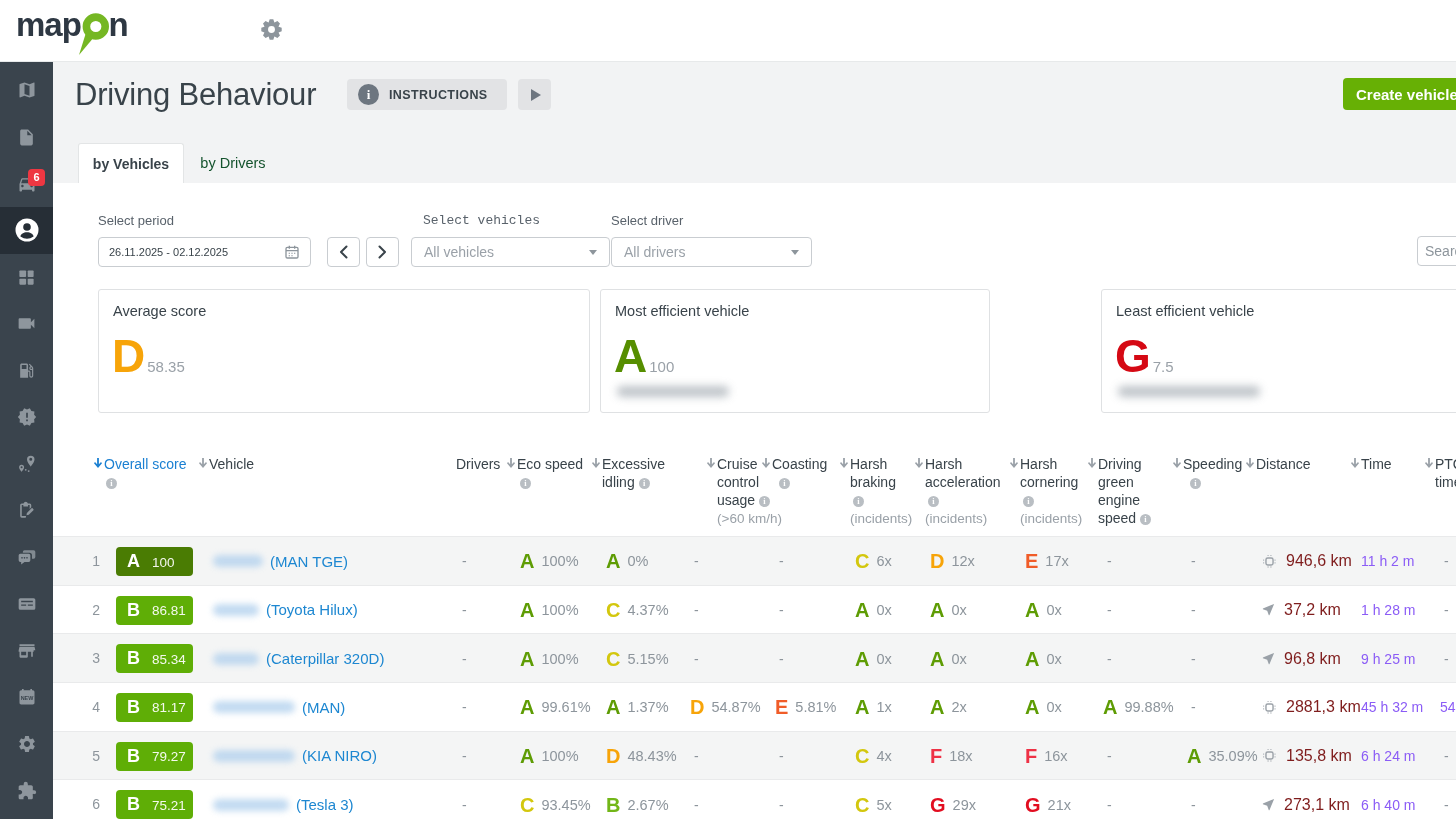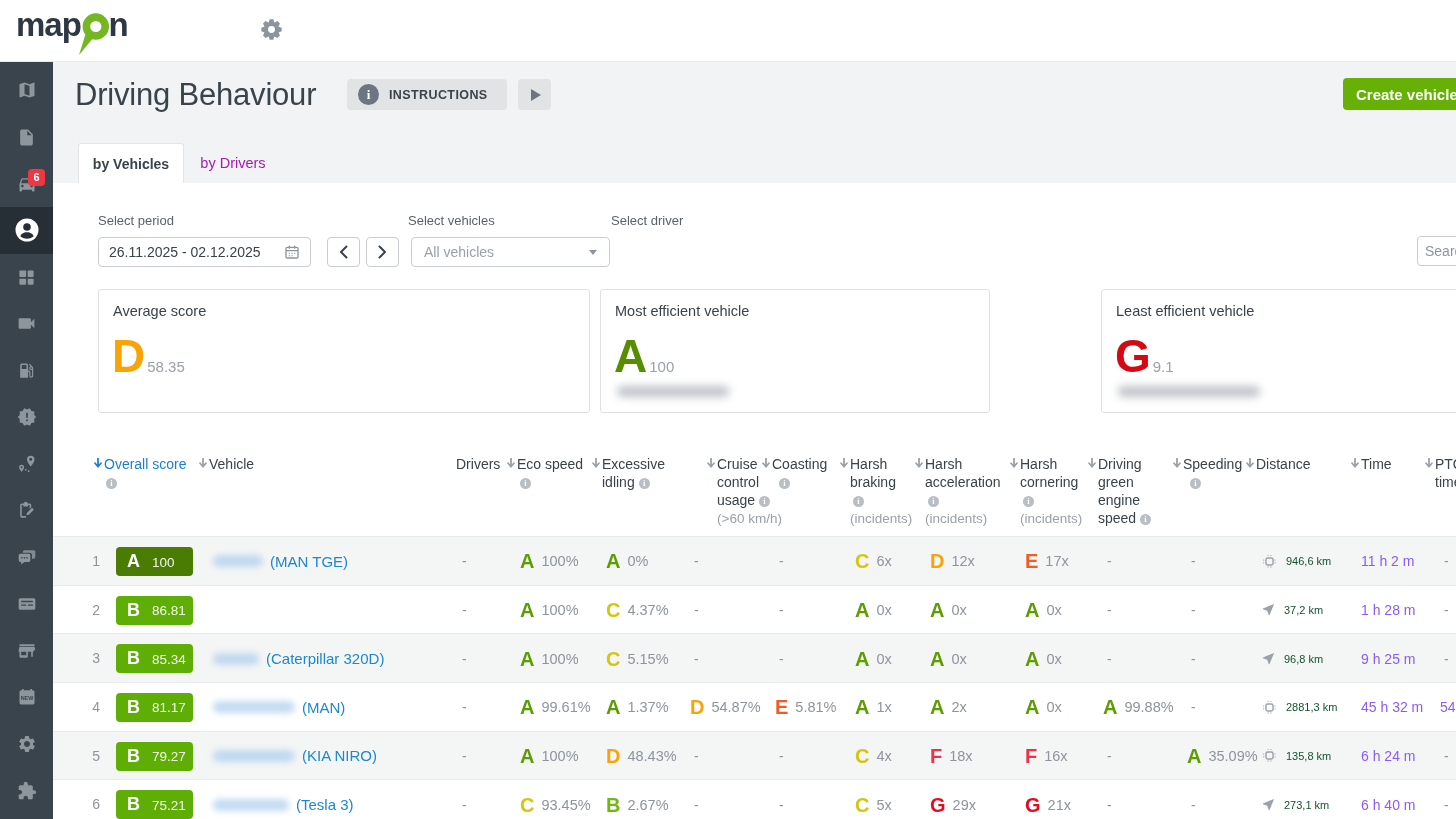--- a/index.html
+++ b/index.html
@@ -12,25 +12,25 @@
 .badge6 { position:absolute; right:8px; top:9px; width:17px; height:17px; background:#ee3742; color:#fff; font-size:11px; font-weight:bold; border-radius:4px; line-height:17px; text-align:center; }
 .main { position:absolute; left:53px; top:62px; width:1403px; height:757px; background:#f2f3f4; }
 .pagetitle { position:absolute; left:22px; top:15px; font-size:31px; color:#39434a; font-weight:400; letter-spacing:-0.2px; }
 .btn-instr { position:absolute; left:294px; top:17px; width:160px; height:31px; background:#e2e3e5; border-radius:4px; display:flex; align-items:center; padding-left:11px; }
 .icircle { width:21px; height:21px; border-radius:50%; background:#6d7680; color:#fff; font-size:13px; font-weight:bold; display:flex; align-items:center; justify-content:center; font-family:"Liberation Serif",serif; }
 .btn-instr span.txt { margin-left:10px; font-size:12.5px; font-weight:bold; color:#39434a; letter-spacing:0.4px; }
 .btn-play { position:absolute; left:465px; top:17px; width:33px; height:31px; background:#e2e3e5; border-radius:4px; display:flex; align-items:center; justify-content:center; }
 .btn-play .tri { width:0; height:0; border-left:10px solid #6d7680; border-top:6px solid transparent; border-bottom:6px solid transparent; margin-left:2px; }
 .btn-create { position:absolute; left:1290px; top:16px; width:190px; height:32px; background:#67b005; border-radius:4px; color:#fff; font-size:15px; font-weight:bold; display:flex; align-items:center; padding-left:13px; white-space:nowrap; }
 .tab-act { position:absolute; left:25px; top:81px; width:106px; height:40px; background:#fff; border:1px solid #e3e5e6; border-bottom:none; border-radius:3px 3px 0 0; display:flex; align-items:center; justify-content:center; font-size:14px; color:#39434a; font-weight:bold; z-index:2; }
-.tab-ina { position:absolute; left:131px; top:81px; width:98px; height:40px; display:flex; align-items:center; justify-content:center; font-size:14.5px; color:#a21caf; }
+.tab-ina { position:absolute; left:131px; top:81px; width:98px; height:40px; display:flex; align-items:center; justify-content:center; font-size:14.5px; color:#14532d; }
 .panel { position:absolute; left:0; top:121px; width:1403px; height:636px; background:#fff; }
 .flabel { position:absolute; font-size:13px; color:#59626b; }
 .fbox { position:absolute; height:30px; background:#fff; border:1px solid #c9cdd1; border-radius:4px; display:flex; align-items:center; }
-.datetxt { font-size:14px; color:#39434a; margin-left:10px; flex:1; }
+.datetxt { font-size:11px; color:#39434a; margin-left:10px; flex:1; }
 .navbtn { position:absolute; width:33px; height:30px; background:#fff; border:1px solid #c9cdd1; border-radius:4px; display:flex; align-items:center; justify-content:center; }
 .ph { font-size:14px; color:#9aa1a8; margin-left:12px; flex:1; }
 .caret { width:0; height:0; border-top:5px solid #8d959c; border-left:4.5px solid transparent; border-right:4.5px solid transparent; margin-right:12px; }
 .card { position:absolute; top:106px; height:124px; background:#fff; border:1px solid #dfe1e3; border-radius:3px; }
 .card .ct { position:absolute; left:14px; top:13px; font-size:14.5px; color:#39434a; }
 .card .big { position:absolute; left:13px; top:43px; display:flex; align-items:baseline; }
 .card .letter { font-size:46px; font-weight:bold; line-height:46px; }
 .card .val { font-size:15px; color:#9aa1a8; margin-left:2px; }
 .blurbar { position:absolute; left:16px; top:96px; height:11px; border-radius:5px; background:#aeb5bb; filter:blur(4px); opacity:0.8; }
 .cD { color:#f7a409; } .cA { color:#568e00; } .cG { color:#d50914; }
@@ -51,21 +51,21 @@
 .sbadge { position:absolute; left:63px; top:10px; width:77px; height:29px; border-radius:4px; }
 .sbadge .bl { position:absolute; left:11px; top:4px; font-size:18px; font-weight:bold; color:#fff; }
 .sbadge .bn { position:absolute; left:36px; top:7.5px; font-size:13.5px; color:rgba(255,255,255,0.93); }
 .bgA { background:#4a7c03; } .bgB { background:#5fae06; }
 .veh { left:160px; font-size:15px; color:#1d87d1; }
 .pblur { display:inline-block; height:12px; border-radius:6px; background:#b4d2ee; filter:blur(3px); opacity:0.8; margin-right:7px; }
 .g { font-size:20px; font-weight:bold; line-height:20px; }
 .gA { color:#5e9c04; } .gB { color:#72b618; } .gC { color:#d3c70e; } .gD { color:#f7a409; } .gE { color:#f05c28; } .gF { color:#ee3145; } .gG { color:#e20d20; }
 .nv { font-size:14.5px; color:#8d959c; margin-left:7px; }
 .dash { font-size:14px; color:#8d959c; }
-.dist { font-size:11px; color:#14532d; }
+.dist { font-size:16px; color:#7f1d1d; }
 .dist svg { margin-right:8px; }
 .time { font-size:14px; color:#8b5cf6; }
 </style>
 <div class="topbar">
   <svg style="position:absolute;left:16px;top:10px;" width="130" height="52" viewBox="0 0 130 52">
     <text x="0" y="25.7" font-family="Liberation Sans" font-size="33" font-weight="bold" letter-spacing="-1" fill="#2e3843">map</text>
     <text x="92.5" y="25.7" font-family="Liberation Sans" font-size="33" font-weight="bold" fill="#2e3843">n</text>
     <path d="M70.5 21 L63 45 L78.5 26.5 Z" fill="#75b723"></path>
     <circle cx="79.8" cy="16.5" r="9.4" fill="none" stroke="#75b723" stroke-width="7.6"></circle>
   </svg>
@@ -197,26 +197,30 @@
     <div class="navbtn" style="left:274px; top:54px;">
         <svg width="9" height="14" viewBox="0 0 9 14" fill="none" stroke="#39434a" stroke-width="2" stroke-linecap="round" stroke-linejoin="round">
           <path d="M7.5 1.5 2 7l5.5 5.5"></path>
         </svg>
       </div>
     <div class="navbtn" style="left:313px; top:54px;">
         <svg width="9" height="14" viewBox="0 0 9 14" fill="none" stroke="#39434a" stroke-width="2" stroke-linecap="round" stroke-linejoin="round">
           <path d="M1.5 1.5 7 7l-5.5 5.5"></path>
         </svg>
       </div>
-    <div class="flabel" style="left:355px; top:30px;">Select vehicles</div>
+    <div class="flabel" style="left:370px; top:30px;font-family:Liberation Mono, monospace;">Select vehicles</div>
     <div class="fbox" style="left:350px; top:54px; width:199px;margin-left:8px;">
         <span class="ph">All vehicles</span>
         <span class="caret"></span>
       </div>
     <div class="flabel" style="left:558px; top:30px;">Select driver</div>
+    <div class="fbox" style="left:558px; top:54px; width:201px;">
+        <span class="ph">All drivers</span>
+        <span class="caret"></span>
+      </div>
     <div class="fbox" style="left:1364px; top:53px; width:120px;">
         <span class="ph" style="color:#8d959c; margin-left:7px;">Search</span>
       </div>
     <div class="card" style="left:45px; width:492px;">
       <div class="ct">Average score</div>
       <div class="big">
           <span class="letter cD">D</span>
           <span class="val">58.35</span>
         </div>
     </div>
@@ -225,21 +229,21 @@
       <div class="big">
           <span class="letter cA">A</span>
           <span class="val">100</span>
         </div>
       <div class="blurbar" style="width:112px;"></div>
     </div>
     <div class="card" style="left:1048px; width:455px;">
       <div class="ct">Least efficient vehicle</div>
       <div class="big">
           <span class="letter cG">G</span>
-          <span class="val">9.1</span>
+          <span class="val">7.5</span>
         </div>
       <div class="blurbar" style="width:142px;"></div>
     </div>
     <div class="tbl">
       <div class="th blue" style="left:51px;"><svg class="ar" width="8" height="11" viewBox="0 0 8 11">
             <path d="M3.1 0 H4.9 V6.2 L7 4.1 L8 5.2 L4 9.9 L0 5.2 L1 4.1 L3.1 6.2 Z" fill="currentColor"></path>
           </svg>Overall score<br><span class="info" style="margin-left:2px;">i</span></div>
       <div class="th" style="left:156px;"><svg class="ar" width="8" height="11" viewBox="0 0 8 11">
             <path d="M3.1 0 H4.9 V6.2 L7 4.1 L8 5.2 L4 9.9 L0 5.2 L1 4.1 L3.1 6.2 Z" fill="currentColor"></path>
           </svg>Vehicle</div>
@@ -330,20 +334,21 @@
       <div class="cell" style="left:1391px;">
             <span class="dash">-</span>
           </div>
     </div>
     <div class="row" style="top:138.66px;">
       <div class="rnum">2</div>
       <div class="sbadge bgB">
             <span class="bl">B</span>
             <span class="bn">86.81</span>
           </div>
+      <div class="cell veh"><span class="pblur" style="width:46px;"></span>(Toyota Hilux)</div>
       <div class="cell" style="left:409px;">
             <span class="dash">-</span>
           </div>
       <div class="cell" style="left:467px;">
             <span class="g gA">A</span>
             <span class="nv">100%</span>
           </div>
       <div class="cell" style="left:553px;">
             <span class="g gC">C</span>
             <span class="nv">4.37%</span>

